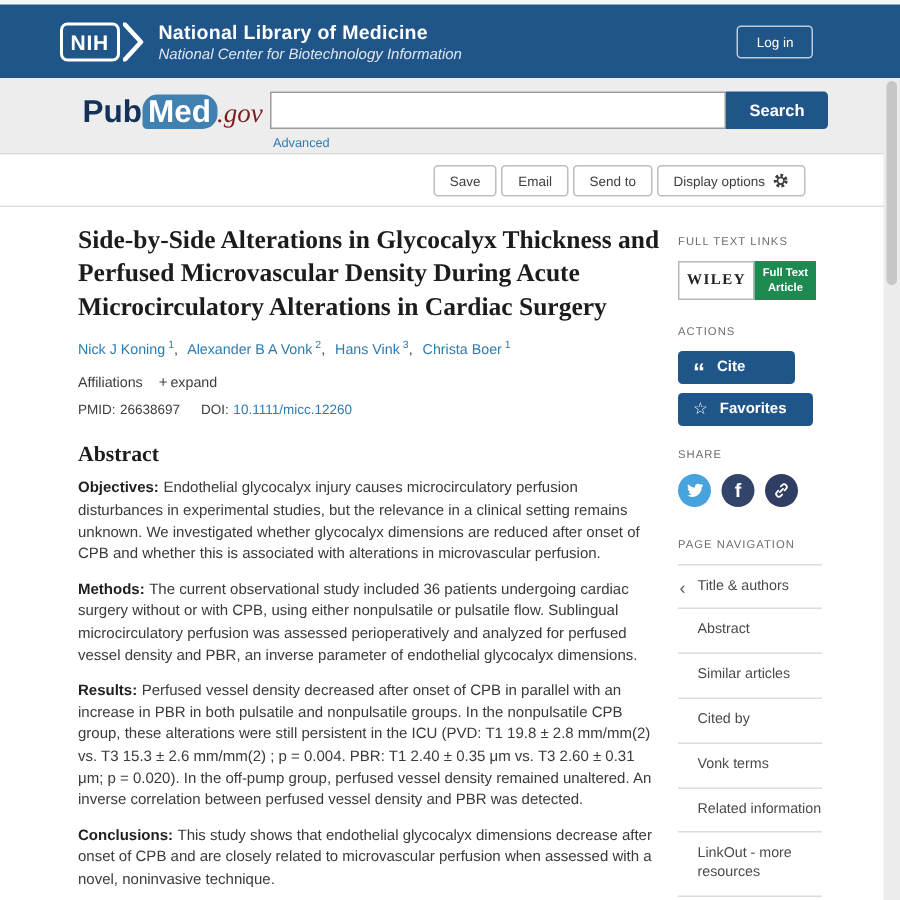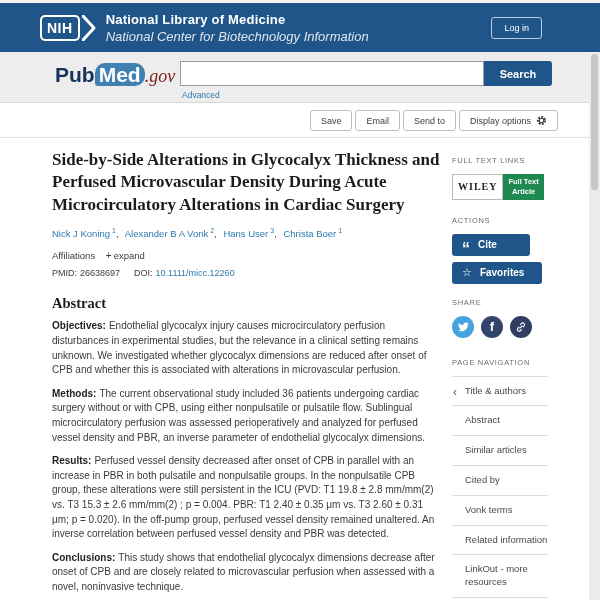--- a/index.html
+++ b/index.html
@@ -13,21 +13,21 @@
   .top-strip{height:3px;background:#f5f5f5}
   
   .nih-header{height:49px;background:var(--header-bg);display:flex;align-items:center;
               padding:0 58px 0 40px}
   .nih-logo{display:flex;align-items:center}
   .nih-box{border:2px solid #fff;border-radius:5px;color:#fff;font-weight:bold;
            font-size:14px;padding:3px 5px;letter-spacing:.5px}
   .nih-chev{margin-left:2px;display:block}
   .nih-titles{margin-left:10px;color:#fff}
   .nih-title{font-size:13px;font-weight:bold;letter-spacing:.2px}
-  .nih-sub{font-size:13px;font-style:italic;opacity:.85;margin-top:2px}
+  .nih-sub{font-size:10px;font-style:italic;opacity:.85;margin-top:2px}
   .login-btn{margin-left:auto;background:transparent;border:1px solid rgba(255,255,255,.7);
              color:#fff;font-size:9px;padding:5px 12px;border-radius:3px;cursor:pointer;
              font-family:inherit}
   
   .search-band{position:relative;height:51px;background:var(--band-bg);
                border-bottom:1px solid #d9d9d9}
   .pubmed-logo{position:absolute;left:55px;top:11px;font-size:21px;cursor:pointer;white-space:nowrap}
   .pm-pub{color:#14315a;font-weight:bold}
   .pm-med{background:#4181b1;color:#fff;font-weight:bold;border-radius:10px 10px 10px 3px;
           padding:0 4px}
@@ -35,21 +35,21 @@
   .search-input{position:absolute;left:180px;top:9px;width:304px;height:25px;
                 border:1px solid #9a9a9a;padding:0 8px;font-size:11px;background:#fff;
                 font-family:inherit}
   .search-btn{position:absolute;left:484px;top:9px;width:68px;height:25px;
               background:var(--header-bg);color:#fff;border:none;font-weight:bold;
               font-size:11px;border-radius:0 3px 3px 0;cursor:pointer;font-family:inherit}
   .adv{position:absolute;left:182px;top:38px;font-size:8.5px;color:var(--link);cursor:pointer;text-decoration:none}
   .ug{position:absolute;right:58px;top:50px;font-size:8.5px;color:var(--link);cursor:pointer;text-decoration:none}
   
   .toolbar{height:35px;position:relative;border-bottom:1px solid #e0e0e0;background:#fff}
-  .toolbar-inner{position:absolute;right:42px;top:7px;display:flex;gap:3px}
+  .toolbar-inner{position:absolute;right:63px;top:7px;display:flex;gap:3px}
   .tb-btn{background:#fff;border:1px solid #bdbdbd;border-radius:3px;color:#3d3d3d;
           font-size:9px;padding:4px 10px;display:flex;align-items:center;gap:5px;
           cursor:pointer;font-family:inherit}
   
   .body-area{position:relative}
   .main{margin:11px 0 0 52px;width:390px}
   .citation{font-size:8.5px;color:#4f4f4f}
   .cit-chev{color:var(--chev);font-weight:bold;margin-right:3px;font-size:10px}
   .journal-link{color:var(--link);cursor:pointer;text-decoration:none}
   .art-title{font-family:"Liberation Serif",serif;font-size:17px;font-weight:bold;
@@ -154,21 +154,21 @@
 
   <div class="body-area">
     <div class="main">
 
 
       <h1 class="art-title">Side-by-Side Alterations in Glycocalyx Thickness and Perfused Microvascular Density During Acute Microcirculatory Alterations in Cardiac Surgery</h1>
 
       <p class="authors">
         <a class="author-link">Nick J Koning</a><sup>1</sup><span class="sep">,</span>
         <a class="author-link">Alexander B A Vonk</a><sup>2</sup><span class="sep">,</span>
-        <a class="author-link">Hans User</a><sup>3</sup><span class="sep">,</span>
+        <a class="author-link">Hans Vink</a><sup>3</sup><span class="sep">,</span>
         <a class="author-link">Christa Boer</a><sup>1</sup>
       </p>
 
       <div class="affil">
         <span>Affiliations</span>
         <span class="expand"><span class="plus">+</span><span>expand</span></span>
       </div>
 
       <div class="ids">
         <span class="lbl">PMID:</span><span>26638697</span><span class="gap"></span><span class="lbl">DOI:</span><a class="doi-link">10.1111/micc.12260</a>

